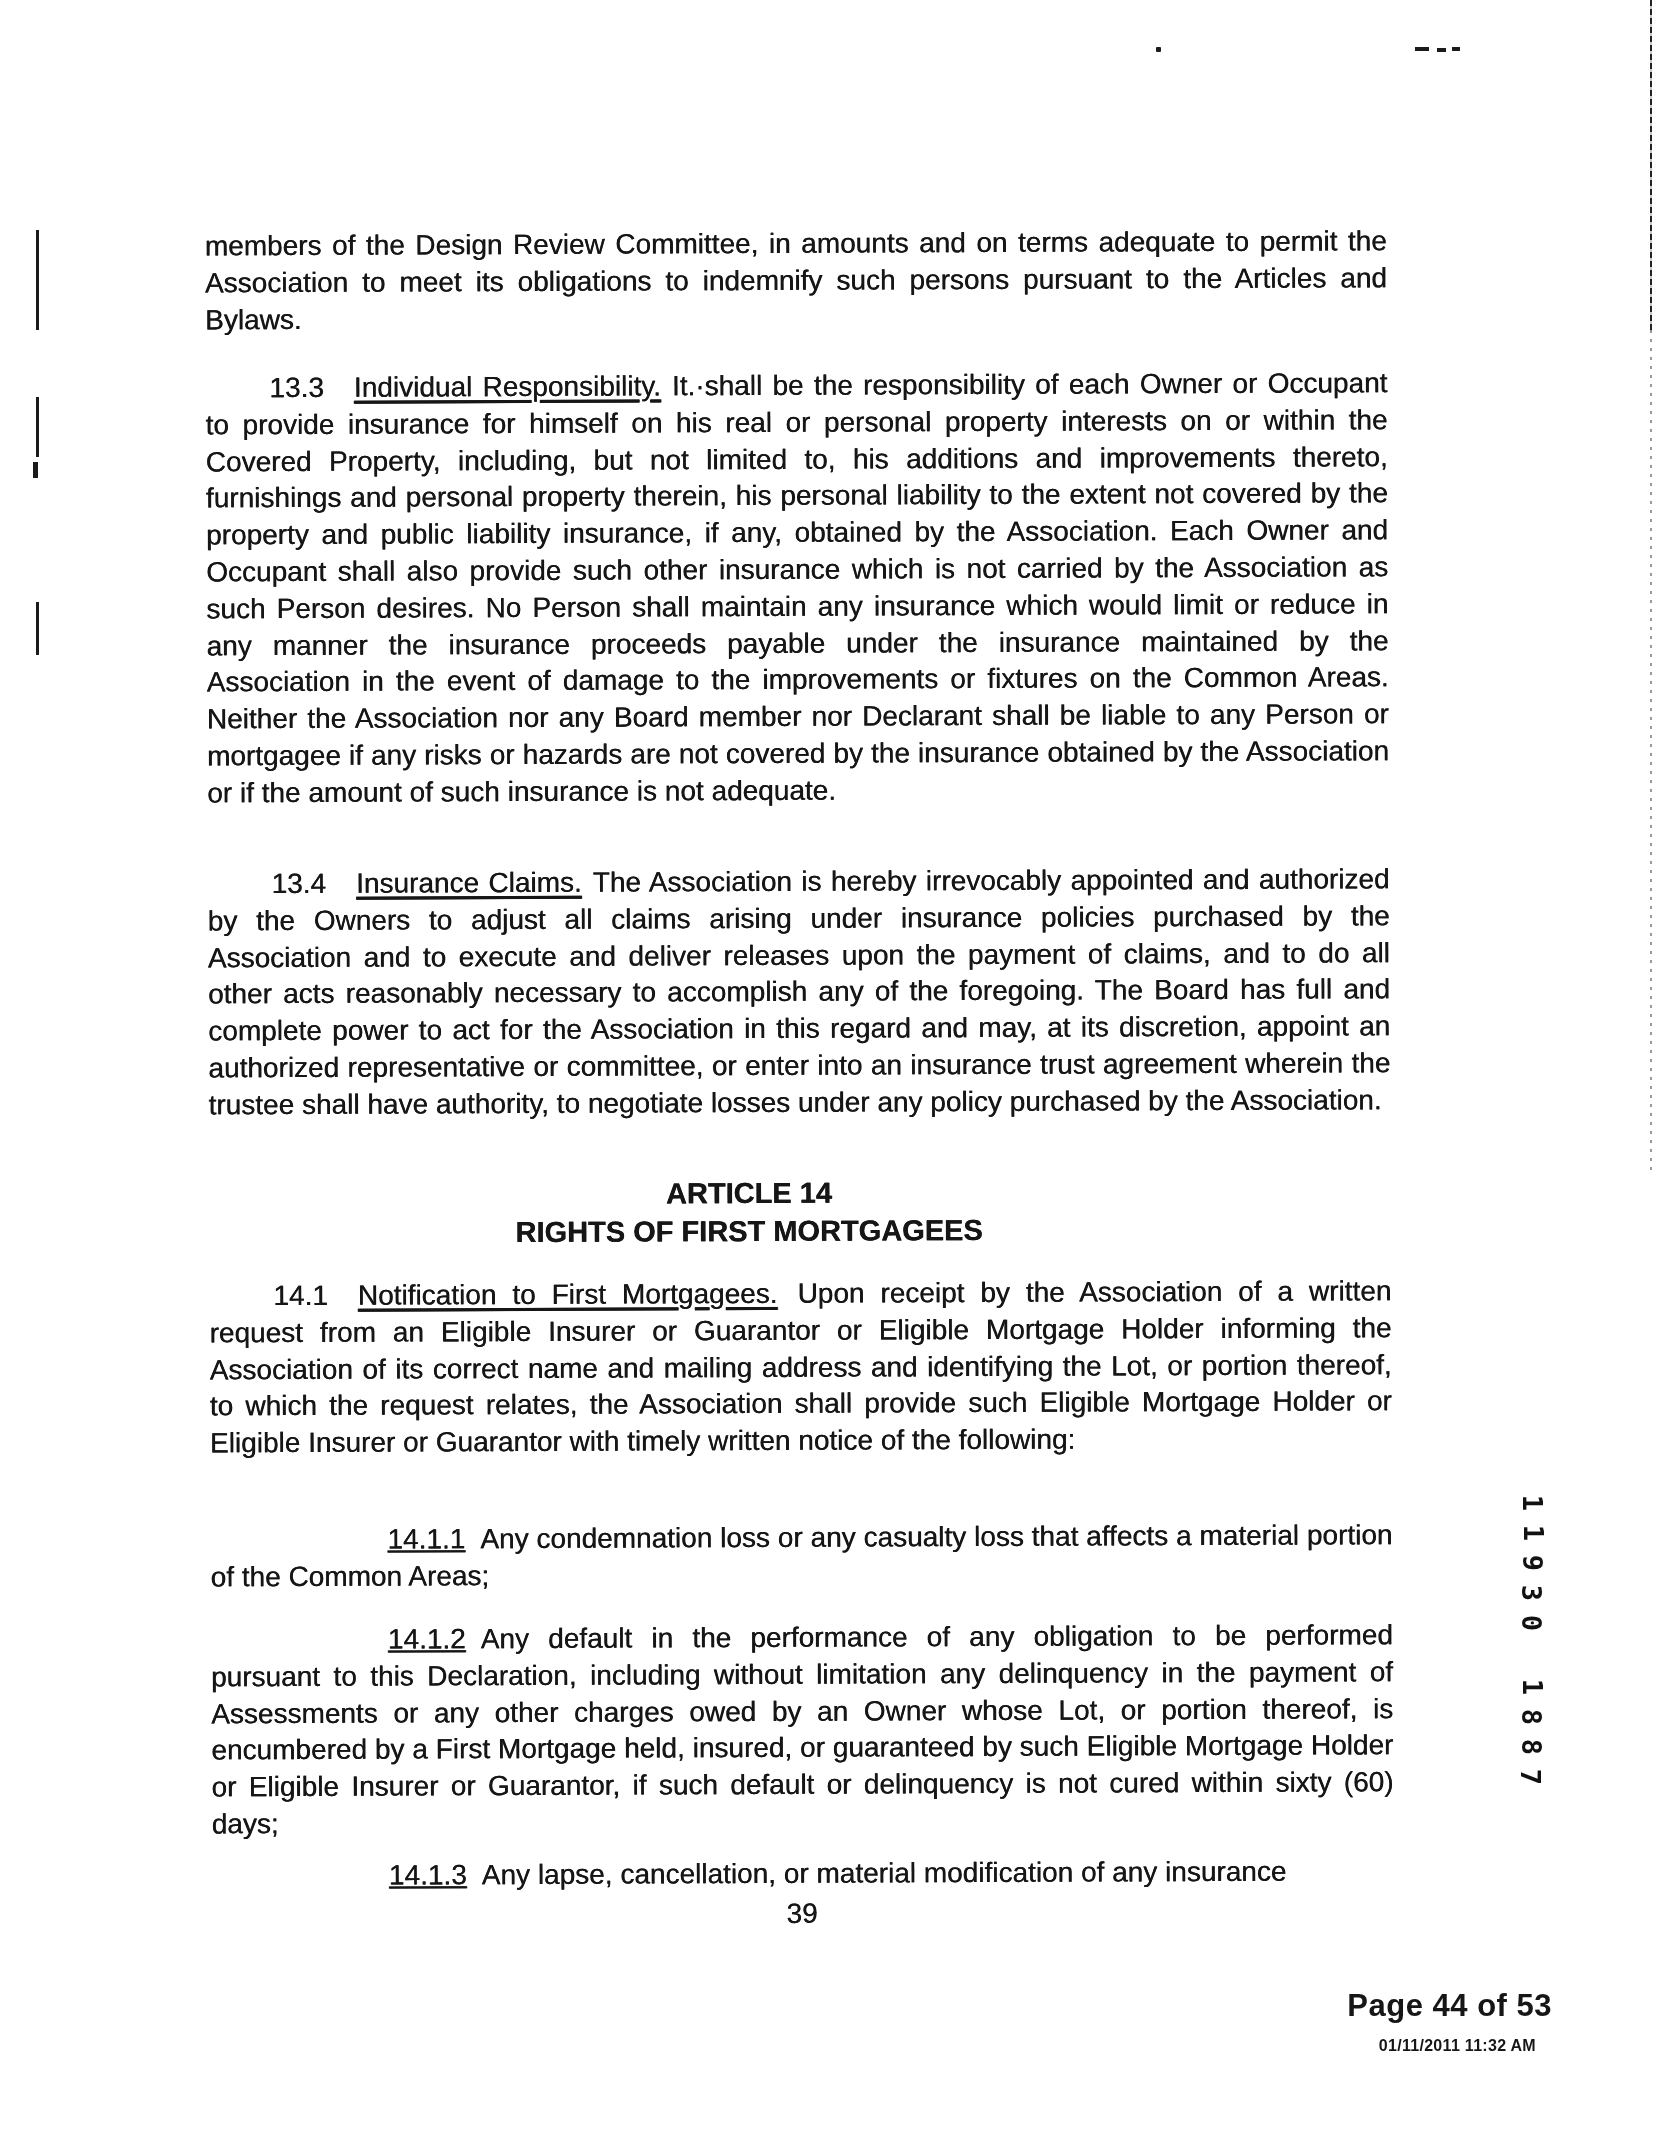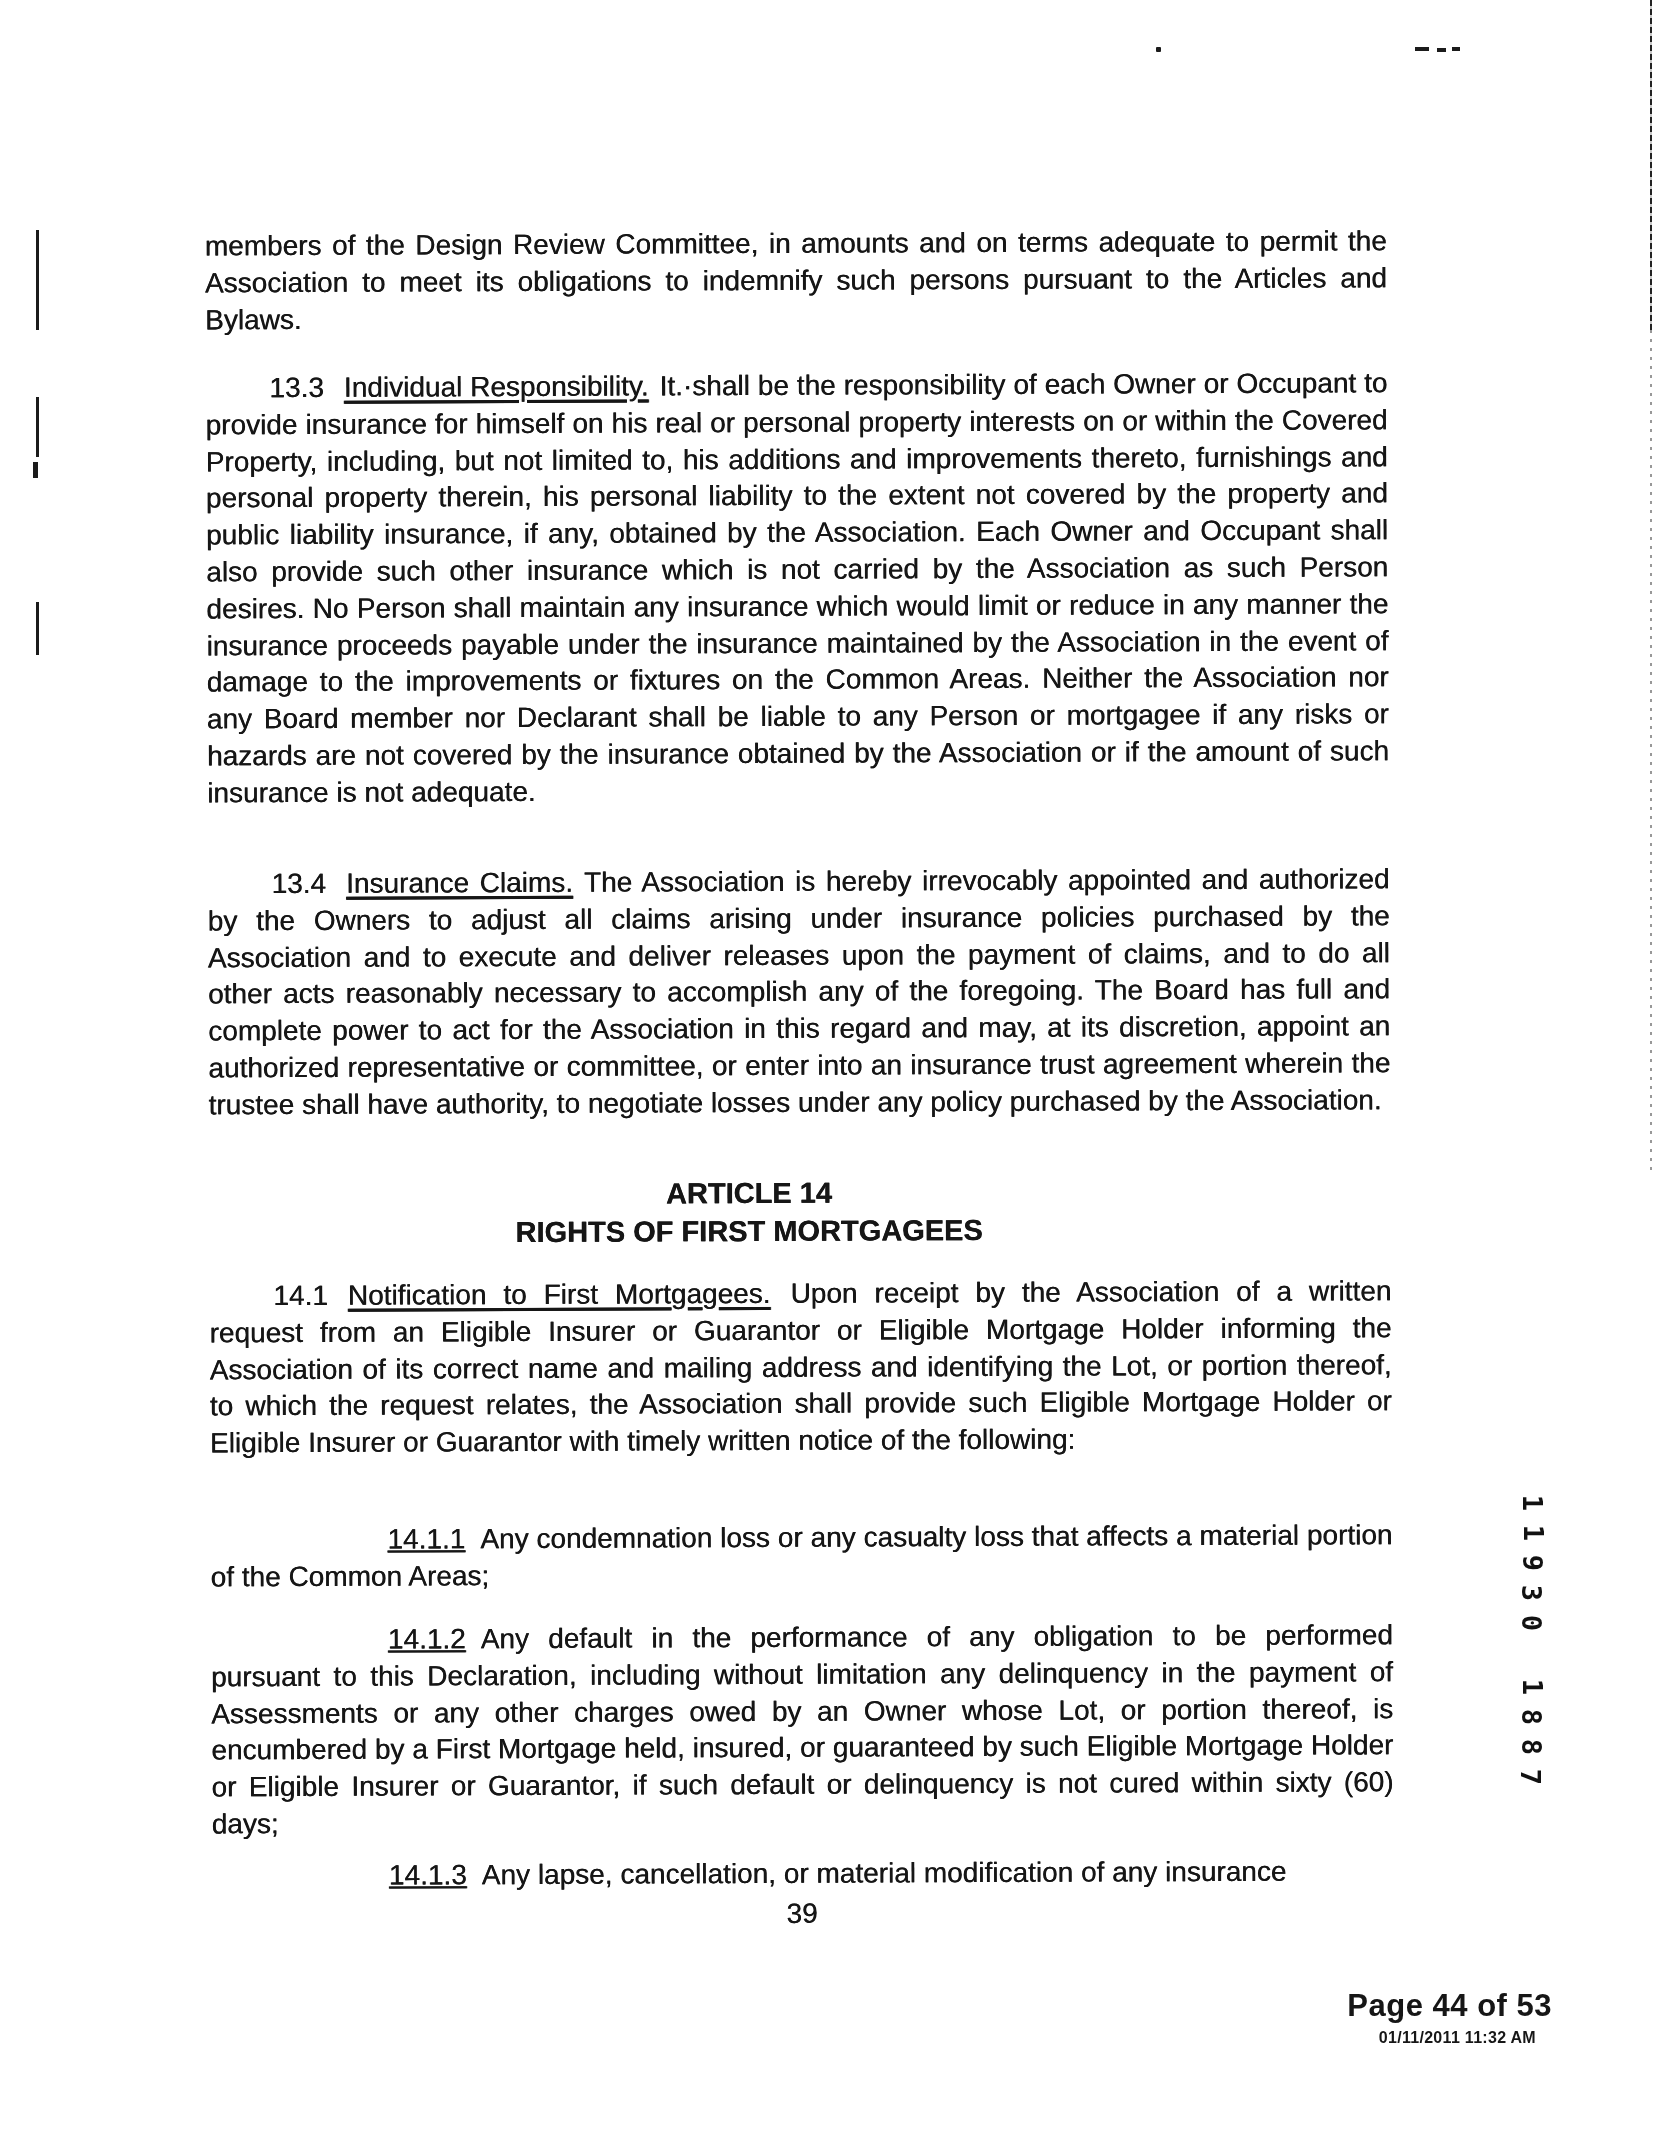--- a/index.html
+++ b/index.html
@@ -5,32 +5,32 @@
   html,body{margin:0;padding:0;background:#e8e8e8;}
   .page{position:relative;width:1664px;height:2144px;background:#ffffff;overflow:hidden;
         font-family:"Liberation Sans","DejaVu Sans",sans-serif;color:#161616;}
   .textblock{position:absolute;left:0;top:0;width:1664px;height:2144px;
              transform:rotate(-0.25deg);transform-origin:300px 1000px;}
   .para{position:absolute;left:208px;width:1182px;margin:0;
         font-size:28px;line-height:36.8px;text-align:justify;
         text-shadow:0.4px 0 currentColor;}
   .ind1{text-indent:64px;}
   .ind2{text-indent:177px;}
-  .num{margin-right:20px;}
+  .num{margin-right:30px;}
   .subnum{margin-right:15px;text-decoration:underline;}
   .u{text-decoration:underline;text-decoration-thickness:2.5px;text-underline-offset:4px;margin-right:11px;}
   .u-wide{margin-right:20px;}
   .center-head{position:absolute;left:208px;width:1080px;margin:0;text-align:center;
                font-size:29px;font-weight:bold;line-height:38px;text-shadow:0.4px 0 currentColor;}
   .pageno{position:absolute;left:208px;width:1180px;margin:0;text-align:center;
           font-size:28px;text-shadow:0.4px 0 currentColor;}
   .footer-label{position:absolute;left:1160px;width:392px;text-align:right;
                 font-size:31px;font-weight:bold;letter-spacing:0.5px;}
   .footer-time{position:absolute;left:1160px;width:376px;text-align:right;
-               font-size:16px;font-weight:bold;letter-spacing:0.3px;}
+               font-size:16px;font-weight:bold;letter-spacing:0.3px;margin-top:8px;}
   .stamp-digit{position:absolute;width:30px;height:30px;text-align:center;
                font-family:"DejaVu Sans Mono","Liberation Mono",monospace;
                font-size:27px;font-weight:bold;line-height:30px;
                transform:rotate(90deg);color:#121212;}
   .mark{position:absolute;background:#1b1b1b;}
   .edge-line-top{position:absolute;left:1650px;top:0;width:2px;height:330px;
       background:repeating-linear-gradient(to bottom,#222 0 6px,rgba(34,34,34,0.25) 6px 9px);}
   .edge-line-bottom{position:absolute;left:1650px;top:330px;width:2px;height:840px;opacity:0.55;
       background:repeating-linear-gradient(to bottom,#444 0 3px,transparent 3px 9px);}
 </style>

